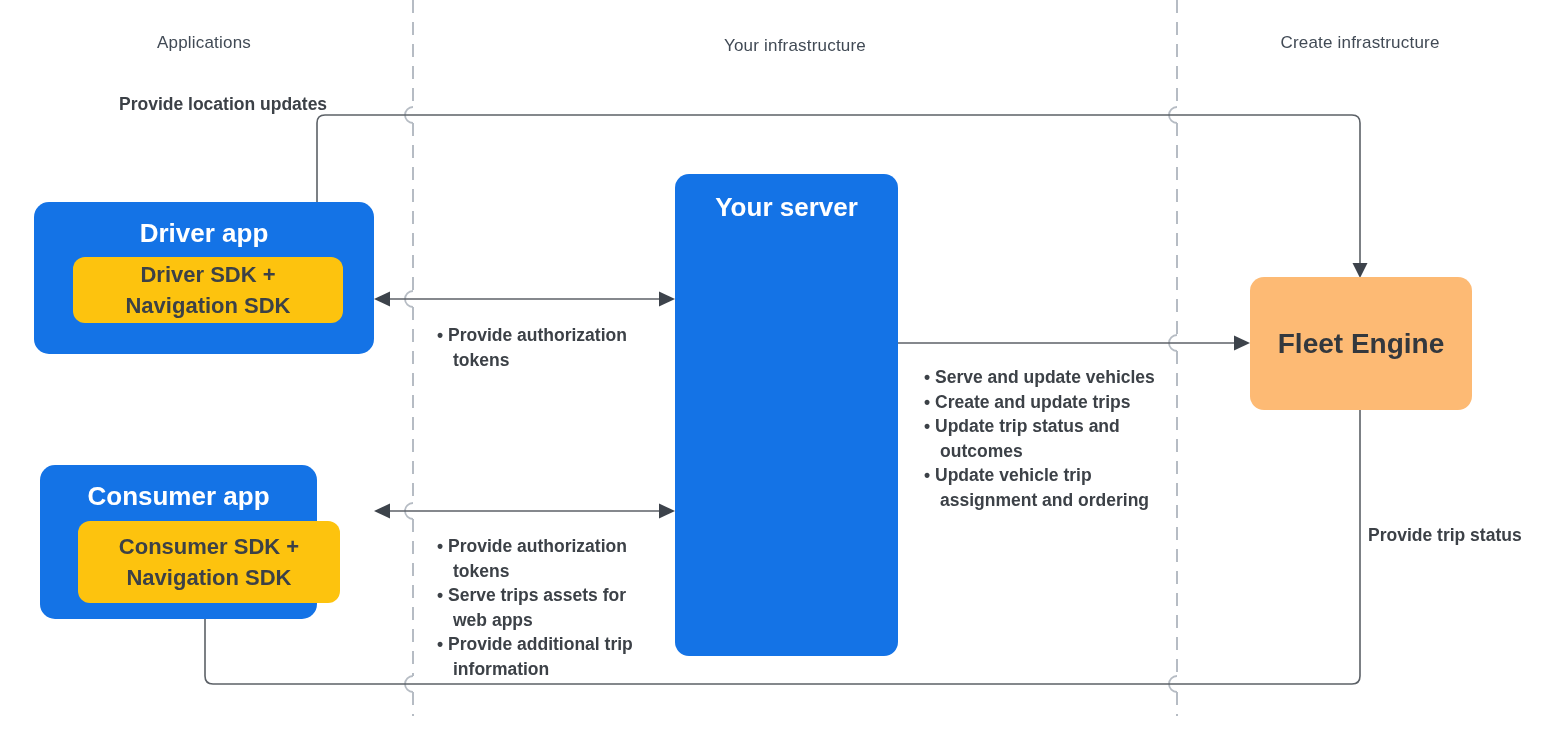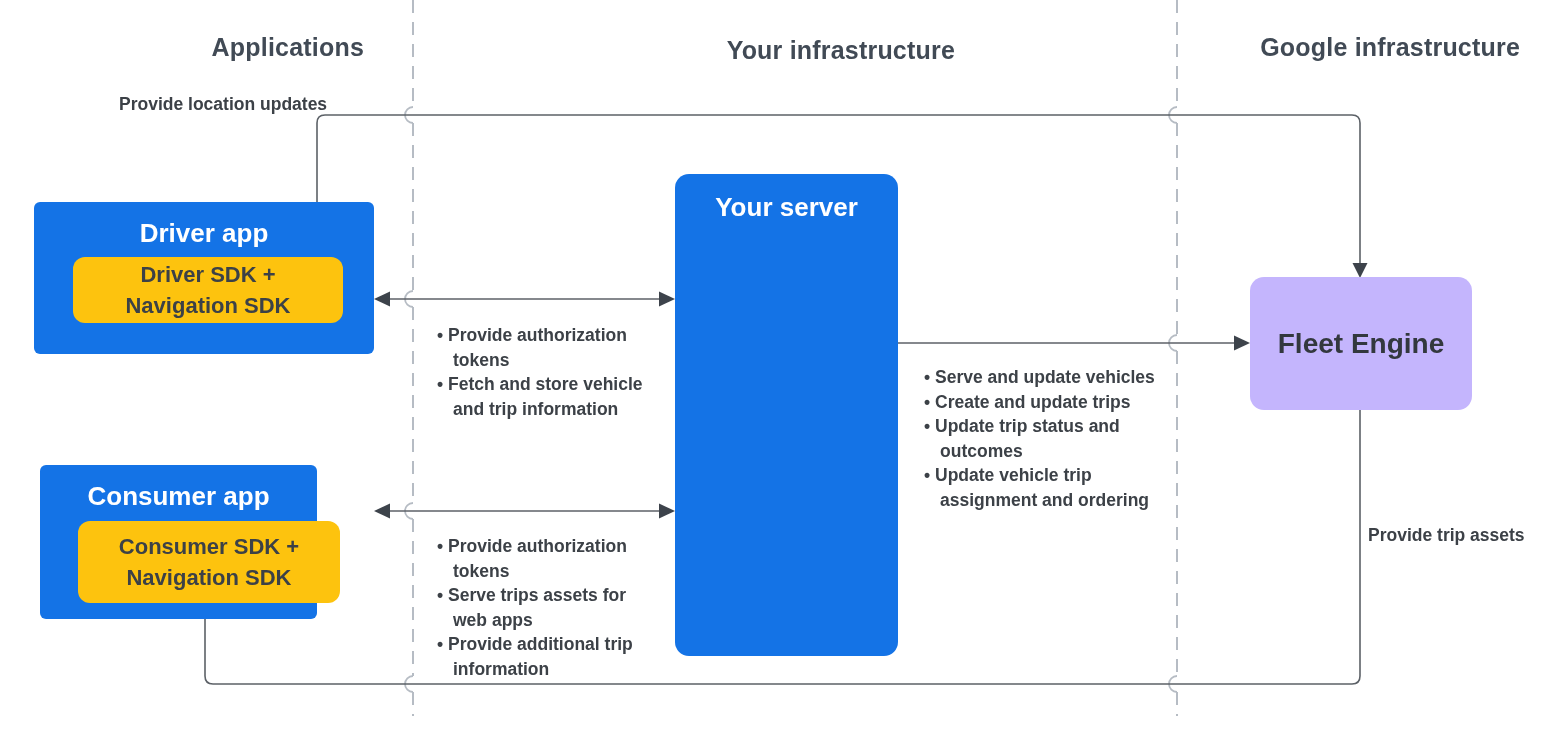--- a/index.html
+++ b/index.html
@@ -6,32 +6,32 @@
   .canvas{
     position:relative;width:1559px;height:742px;background:#fff;
     font-family:"Liberation Sans","DejaVu Sans",sans-serif;overflow:hidden;
   }
   .wires{position:absolute;left:0;top:0;}
   .dash{stroke:#b6bcc4;stroke-width:2;fill:none;stroke-dasharray:13 9;}
   .hop{stroke:#b6bcc4;stroke-width:1.8;fill:none;}
   .wire{stroke:#5c6167;stroke-width:1.6;fill:none;}
   .head{fill:#3d434b;stroke:none;}
 
-  .col-header{position:absolute;width:320px;text-align:right;font-size:25px;
-    font-weight:700;color:#414a55;letter-spacing:.2px;}
+  .col-header{position:absolute;width:320px;text-align:center;font-size:17px;
+    font-weight:400;color:#414a55;letter-spacing:.2px;}
   .edge-label{position:absolute;font-size:17.5px;font-weight:700;color:#3c4147;white-space:nowrap;}
 
   .node{position:absolute;box-sizing:border-box;}
-  .blue-node{background:#1473e6;border-radius:6px;}
+  .blue-node{background:#1473e6;border-radius:15px;}
   .node-title{color:#fff;font-weight:700;font-size:26px;text-align:center;margin-top:16px;}
   .sdk-box{position:absolute;background:#fdc30e;border-radius:12px;display:flex;
     align-items:center;justify-content:center;text-align:center;
     font-weight:700;font-size:22px;line-height:31px;color:#3c4147;}
   .sdk-box span{display:block;width:230px;}
-  .fleet-node{background:#c4b5fd;border-radius:14px;display:flex;align-items:center;
+  .fleet-node{background:#fdba74;border-radius:14px;display:flex;align-items:center;
     justify-content:center;font-weight:700;font-size:28px;color:#33383e;}
 
   .bullets{position:absolute;list-style:none;margin:16px;padding:0;
     font-weight:700;font-size:17.5px;line-height:24.5px;color:#3c4147;}
   .bullets li{padding-left:16px;text-indent:-16px;}
   .bullets li::before{content:"\2022\00a0";}
 </style>
 </head>
 <body>
 
@@ -73,24 +73,24 @@
     </g>
 
     <g>
       <path class="wire" d="M898,343 H1234"></path>
       <polygon class="head" points="1250,343 1234,335.5 1234,350.5"></polygon>
     </g>
   </svg>
 
   <div class="col-header" style="left:44px;top:33px;">Applications</div>
   <div class="col-header" style="left:635px;top:36px;">Your infrastructure</div>
-  <div class="col-header" style="left:1200px;top:33px;">Google infrastructure</div>
+  <div class="col-header" style="left:1200px;top:33px;">Create infrastructure</div>
 
   <div class="edge-label" style="left:119px;top:94px;">Provide location updates</div>
-  <div class="edge-label" style="left:1368px;top:525px;">Provide trip assets</div>
+  <div class="edge-label" style="left:1368px;top:525px;">Provide trip status</div>
 
   <div class="node blue-node" style="left:34px;top:202px;width:340px;height:152px;">
     <div class="node-title">Driver app</div>
     <div class="sdk-box" style="left:39px;top:55px;width:270px;height:66px;">
       <span>Driver SDK + Navigation SDK</span>
     </div>
   </div>
 
   <div class="node blue-node" style="left:40px;top:445px;width:277px;height:154px;margin-top:20px;">
     <div class="node-title">Consumer app</div>
@@ -102,21 +102,20 @@
   <div class="node blue-node" style="left:675px;top:174px;width:223px;height:482px;border-radius:14px;">
     <div class="node-title" style="margin-top:18px;">Your server</div>
   </div>
 
   <div class="node fleet-node" style="left:1250px;top:277px;width:222px;height:133px;">
     <span>Fleet Engine</span>
   </div>
 
   <ul class="bullets" style="left:421px;top:307px;width:225px;">
     <li>Provide authorization tokens</li>
-    <li>Fetch and store vehicle and trip information</li>
   </ul>
 
   <ul class="bullets" style="left:908px;top:349px;width:268px;">
     <li>Serve and update vehicles</li>
     <li>Create and update trips</li>
     <li>Update trip status and outcomes</li>
     <li>Update vehicle trip assignment and ordering</li>
   </ul>
 
   <ul class="bullets" style="left:421px;top:518px;width:215px;">

